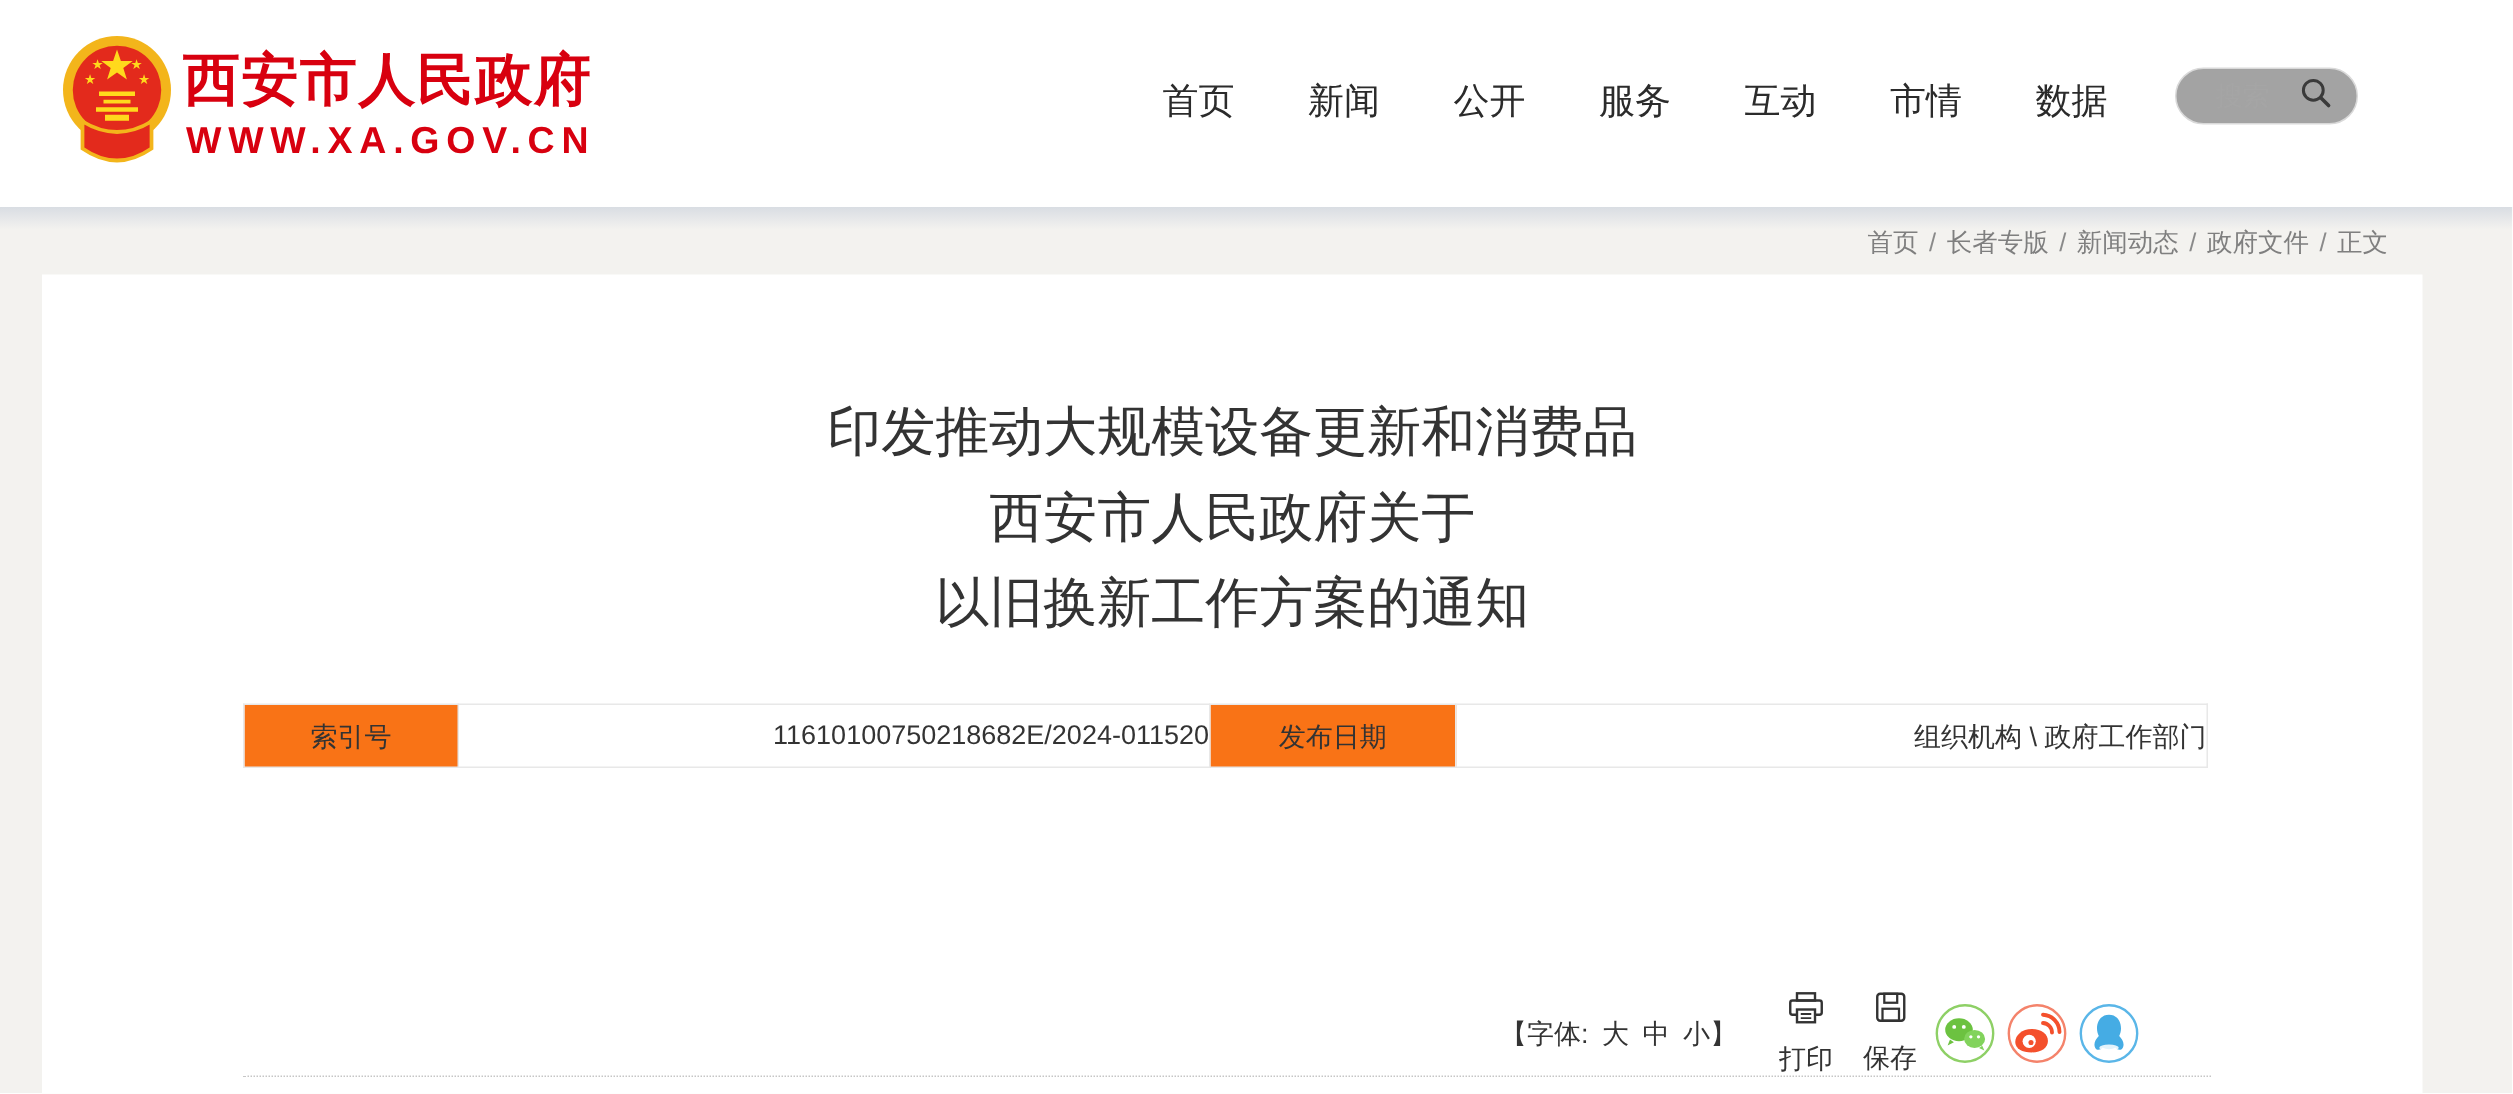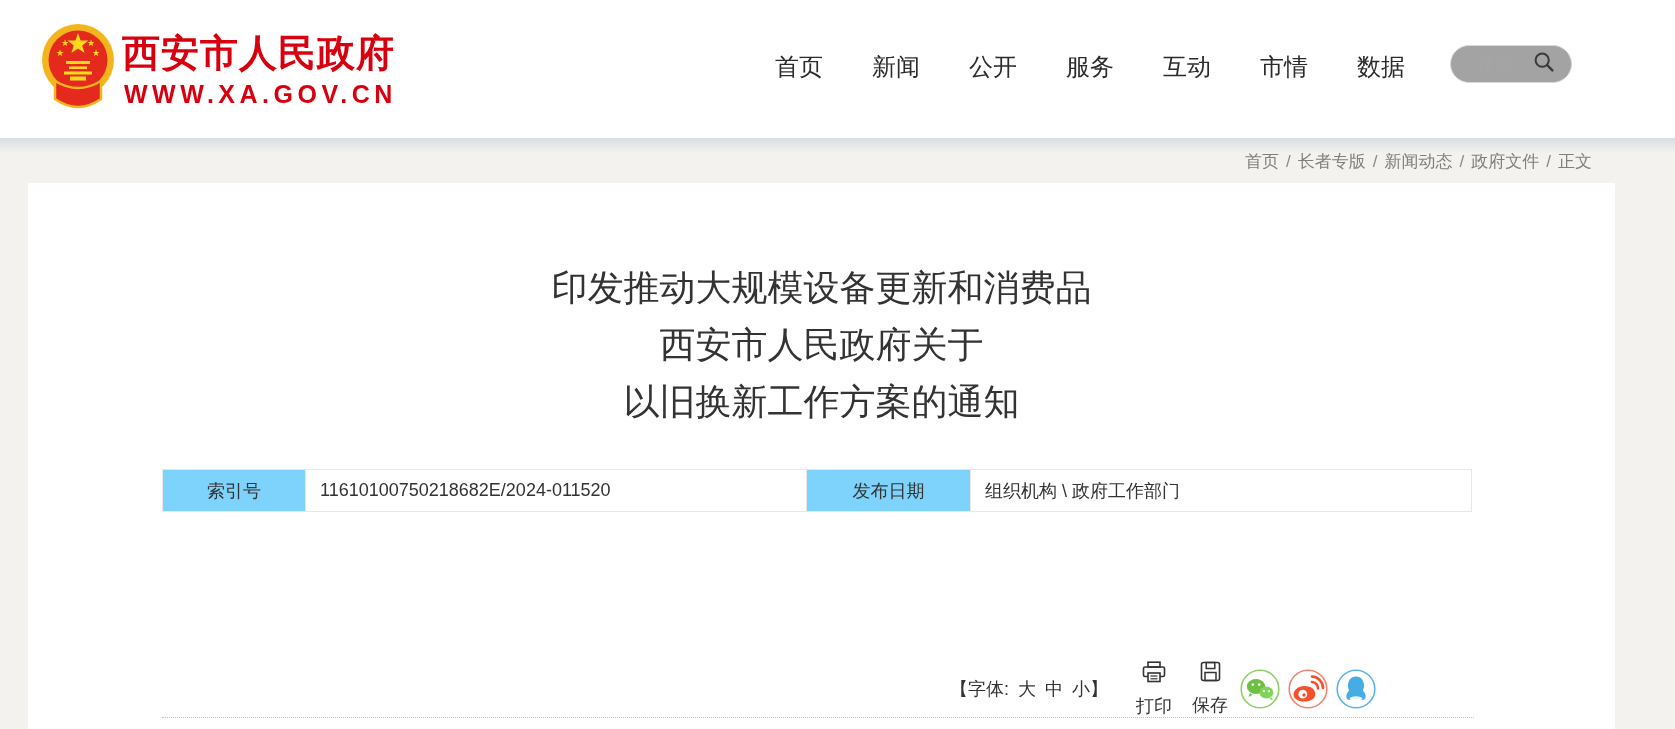--- a/index.html
+++ b/index.html
@@ -31,26 +31,26 @@
 
   
   .panel { position:absolute; left:28px; top:183px; width:1587px; height:546px; background:#fff; z-index:2; }
 
   .doc-title { position:absolute; left:28px; top:259px; width:1587px; z-index:4;
       text-align:center; font-size:36px; line-height:57px; font-weight:500; color:#333; }
 
   
   .meta-table { position:absolute; left:162px; top:469px; z-index:4; border-collapse:collapse; table-layout:fixed; width:1310px; }
   .meta-table td { border:1px solid #e8e8e8; height:42px; font-size:18px; color:#333; background:#fff; }
-  .meta-table td.lbl { background:#7dd3fc; text-align:center; width:143px; }
+  .meta-table td.lbl { background:#f97316; text-align:center; width:143px; }
   .meta-table td.lbl2 { width:164px; }
-  .meta-table td.val { padding-left:14px; width:501px; }
-
-  
-  .toolbar { position:absolute; left:950px; top:667px; height:44px; z-index:4; display:flex; align-items:center; font-size:18px; color:#333; }
+  .meta-table td.val { padding-left:14px; width:501px;text-align:right; }
+
+  
+  .toolbar { position:absolute; left:1000px; top:667px; height:44px; z-index:4; display:flex; align-items:center; font-size:18px; color:#333; }
   .font-ctl { display:flex; align-items:center; white-space:nowrap; }
   .font-opt { margin-left:9px; cursor:pointer; }
   .tool-btn { display:flex; align-items:center; gap:6px; cursor:pointer; white-space:nowrap;flex-direction:column; }
   .tool-print { margin-left:28px; }
   .tool-save { margin-left:20px; }
   .share { display:flex; align-items:center; gap:8px; margin-left:12px; }
   .share svg { display:block; cursor:pointer; }
 
   .dotted-sep { position:absolute; left:162px; top:717px; width:1312px; border-top:1px dotted #c6c6c6; z-index:4; }
 </style>

